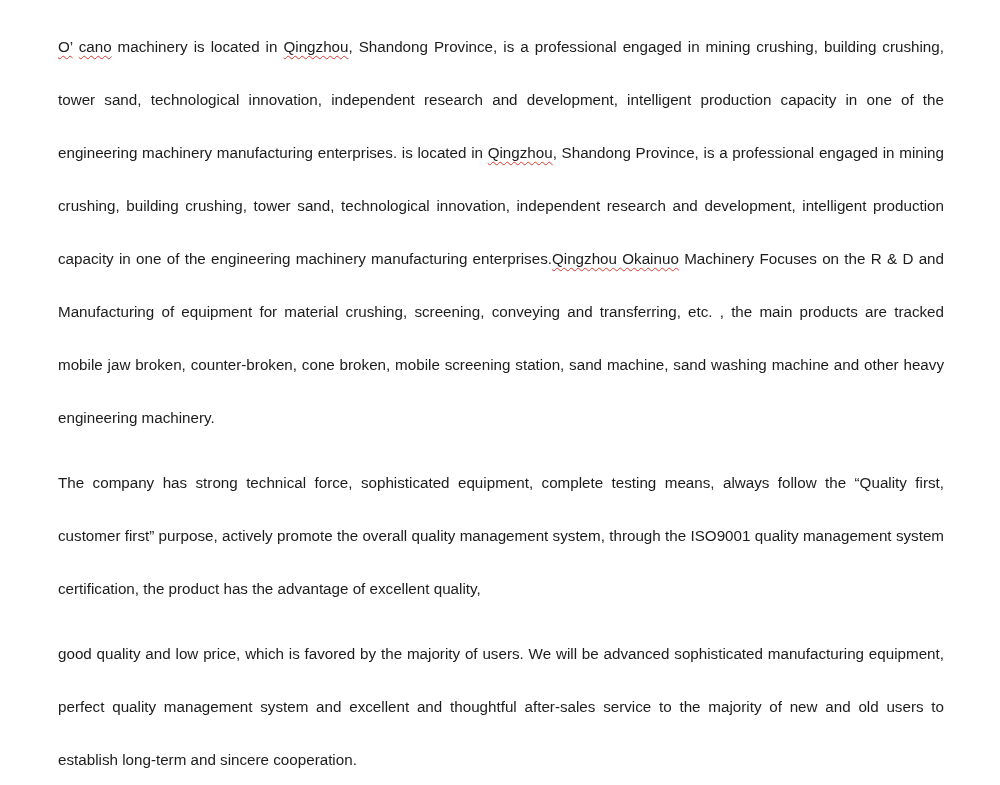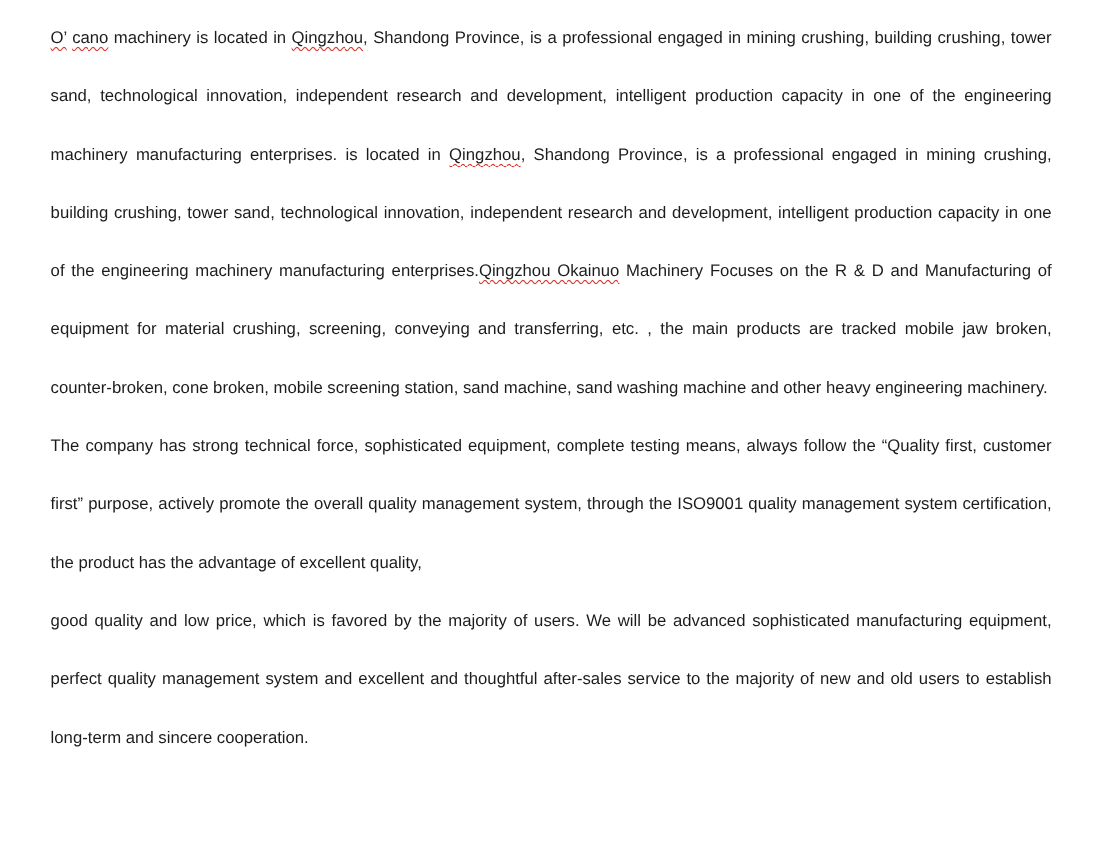--- a/index.html
+++ b/index.html
@@ -23,21 +23,21 @@
     background: #ffffff;
   }
   .doc-body {
     font-size: 15.2px;
     line-height: 53px;
     color: #1c1c1c;
     text-align: justify;
     text-justify: inter-word;
   }
   .para {
-    margin: 0;
+    margin: 12px;
     text-align: justify;
     text-justify: inter-word;
   }
   .para.last-line-natural {
     text-align-last: left;
   }
   
   .spell {
     text-decoration: underline;
     text-decoration-style: wavy;

